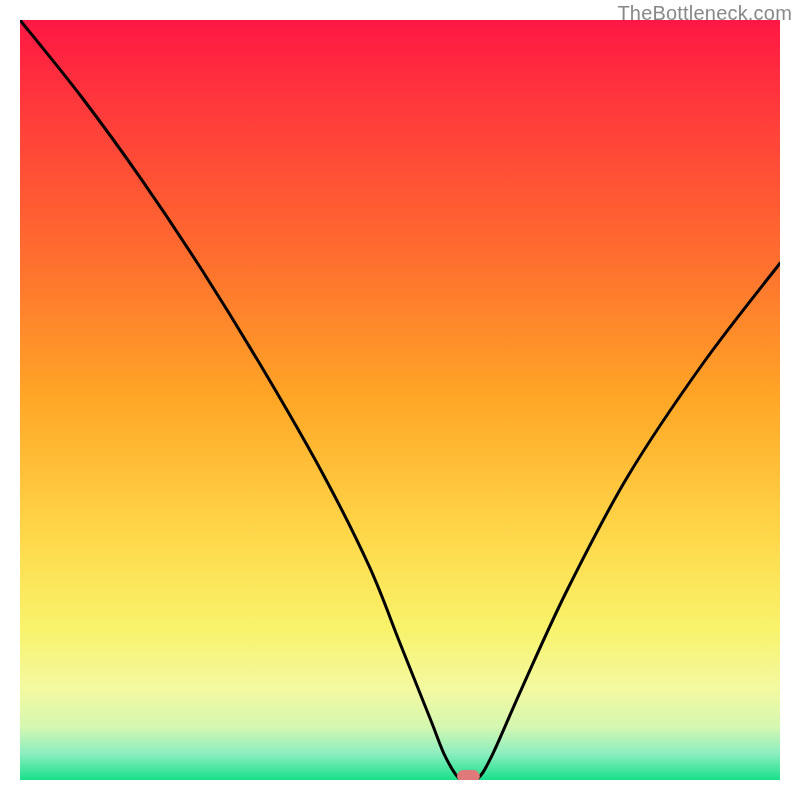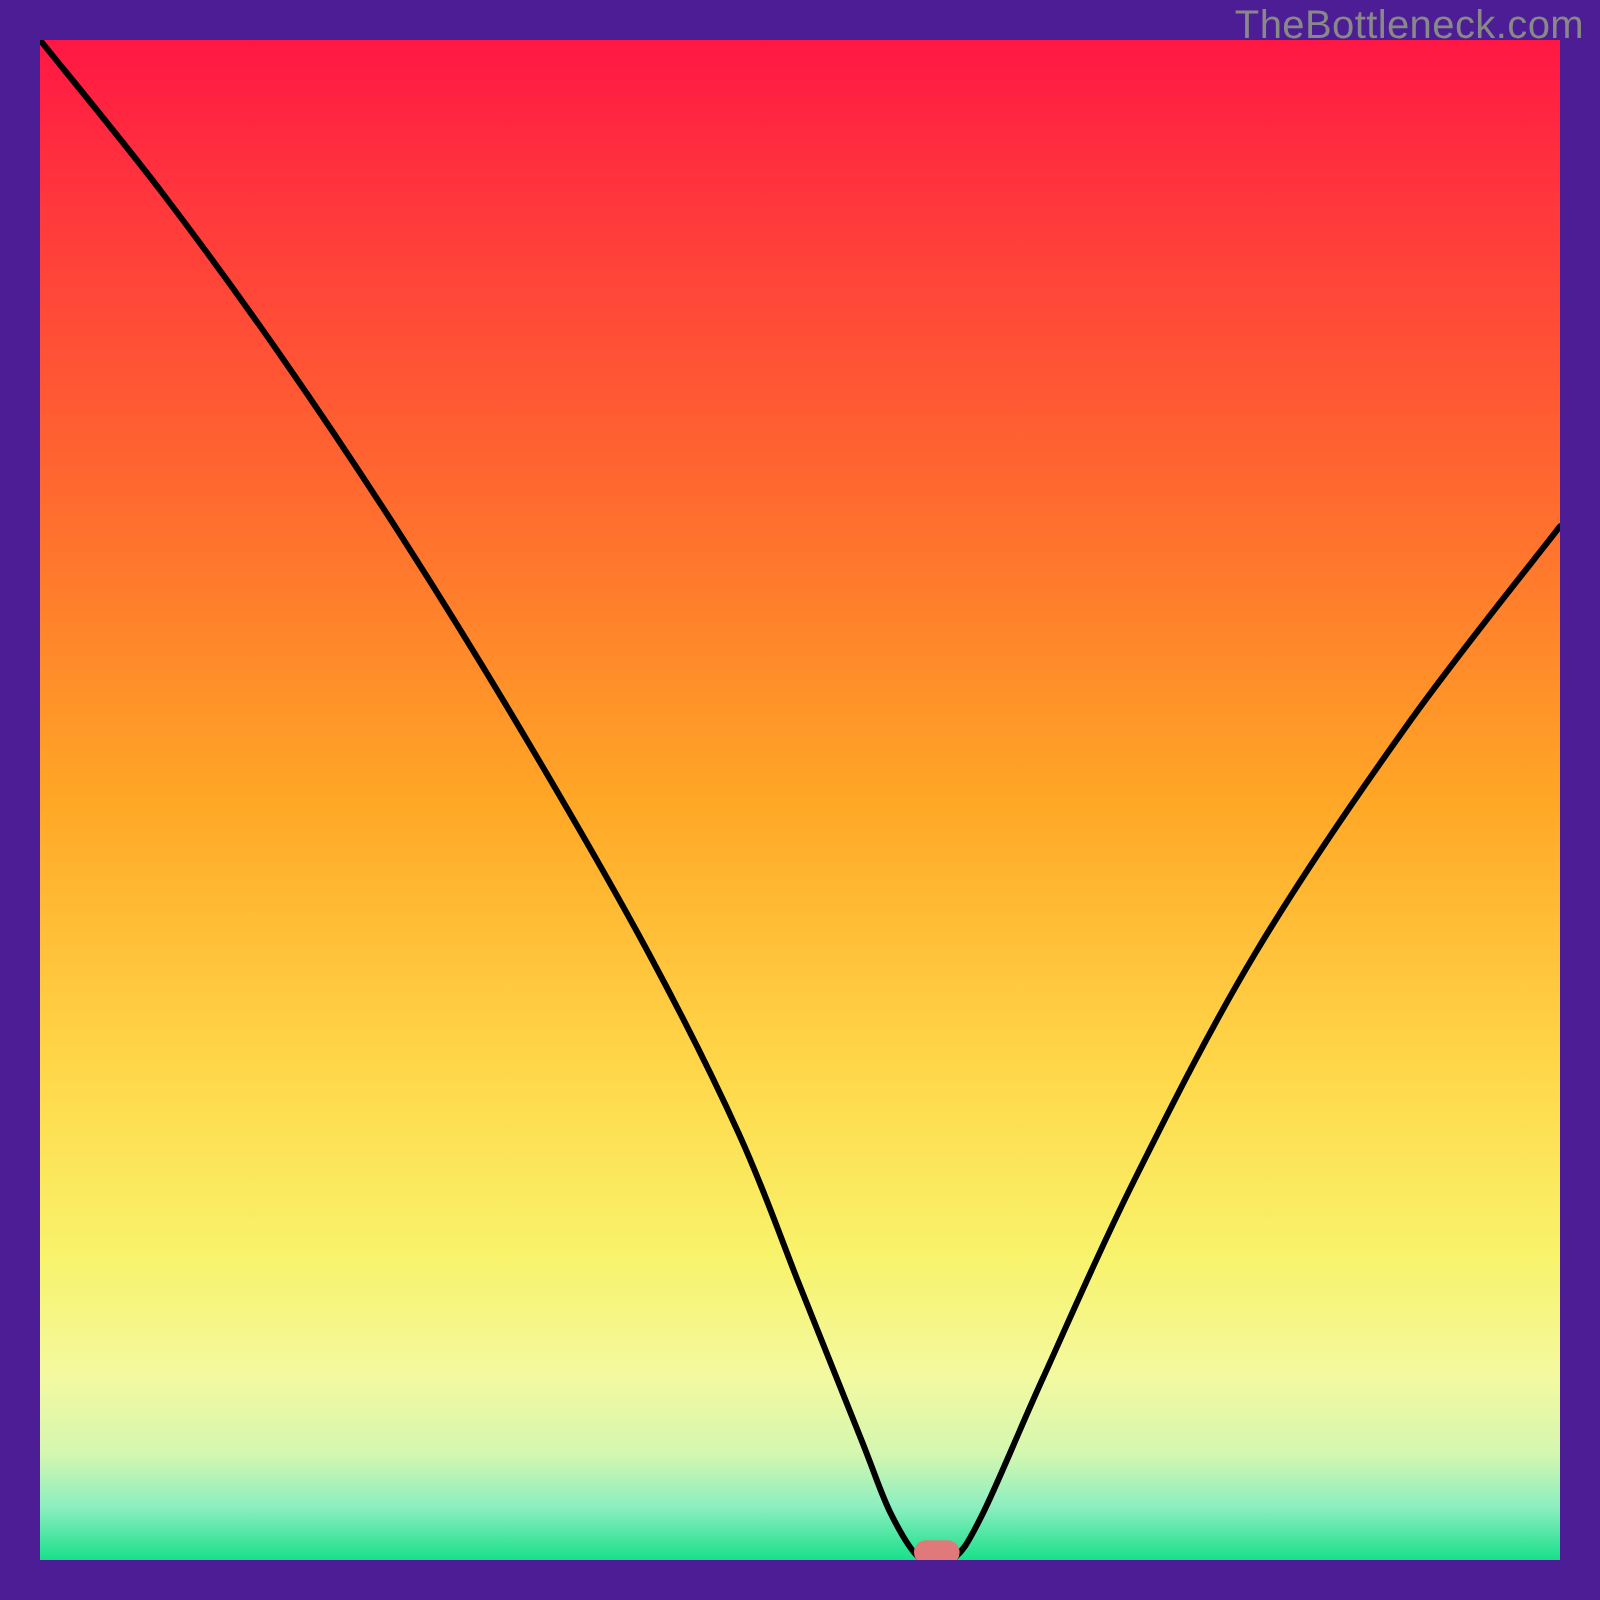--- a/index.html
+++ b/index.html
@@ -8,21 +8,21 @@
     width: 800px;
     height: 800px;
     background: #000;
     overflow: hidden;
     font-family: Arial, Helvetica, sans-serif;
   }
   .frame {
     position: relative;
     width: 800px;
     height: 800px;
-    background: #4c1d95;
+    background: #ffffff;
   }
   .watermark {
     position: absolute;
     top: 2px;
     right: 8px;
     color: #888;
     font-size: 20px;
     font-weight: 500;
     letter-spacing: 0.2px;
     z-index: 5;

